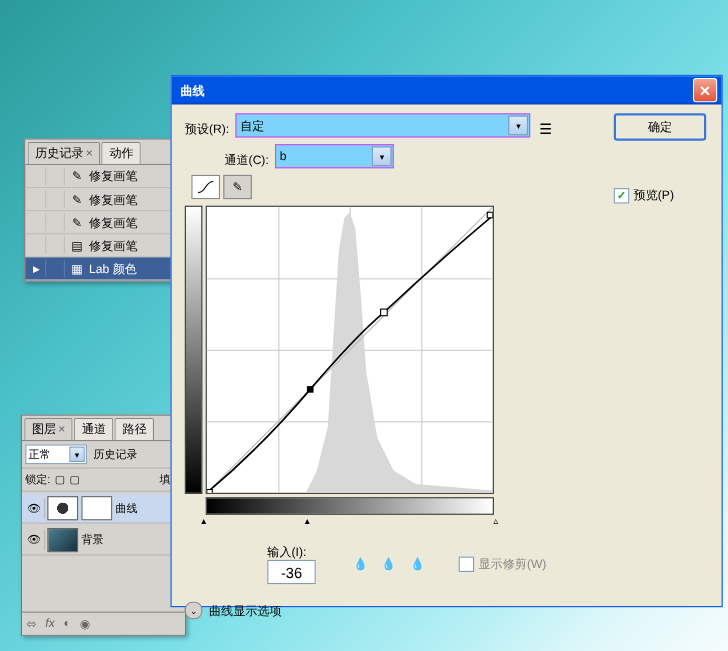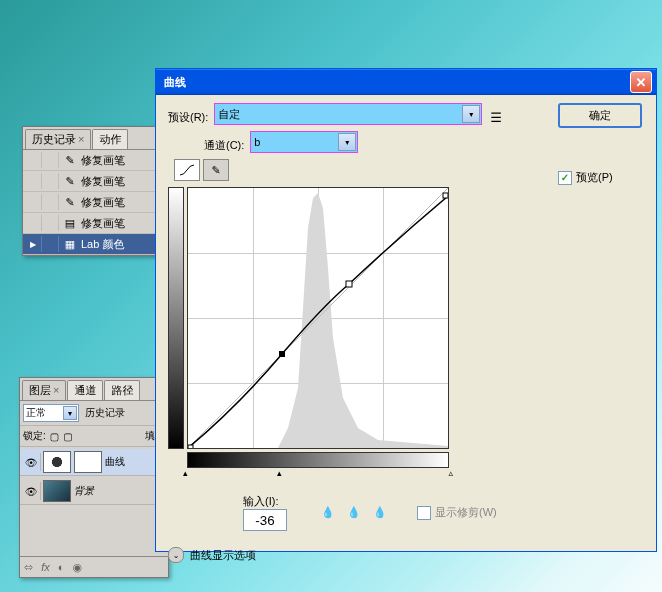--- a/index.html
+++ b/index.html
@@ -118,21 +118,21 @@
   </div>
   <div class="layer-row" style="background:#c9d8ee">
     <div class="eye">👁</div>
     <div class="thumb" style="background:radial-gradient(circle,#333 30%,#fff 32%)"></div>
     <div class="thumb"></div>
     <span>曲线</span>
   </div>
   <div class="layer-row">
     <div class="eye">👁</div>
     <div class="thumb" style="background:linear-gradient(135deg,#4a8090,#1a3040)"></div>
-    <span style="font-style:italic">背景</span>
+    <span style="">背景</span>
   </div>
   <div class="panel-footer">
     <span>⬄</span>
     <span style="font-style:italic">fx</span>
     <span>◐</span>
     <span>◉</span>
   </div>
 </div>
 
 <div class="dialog">

